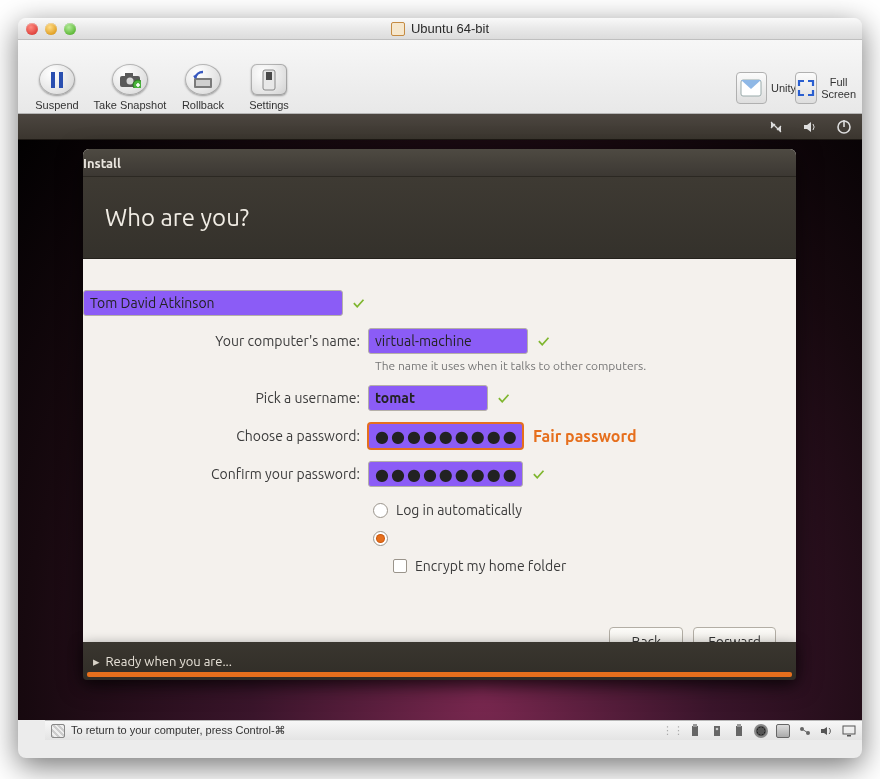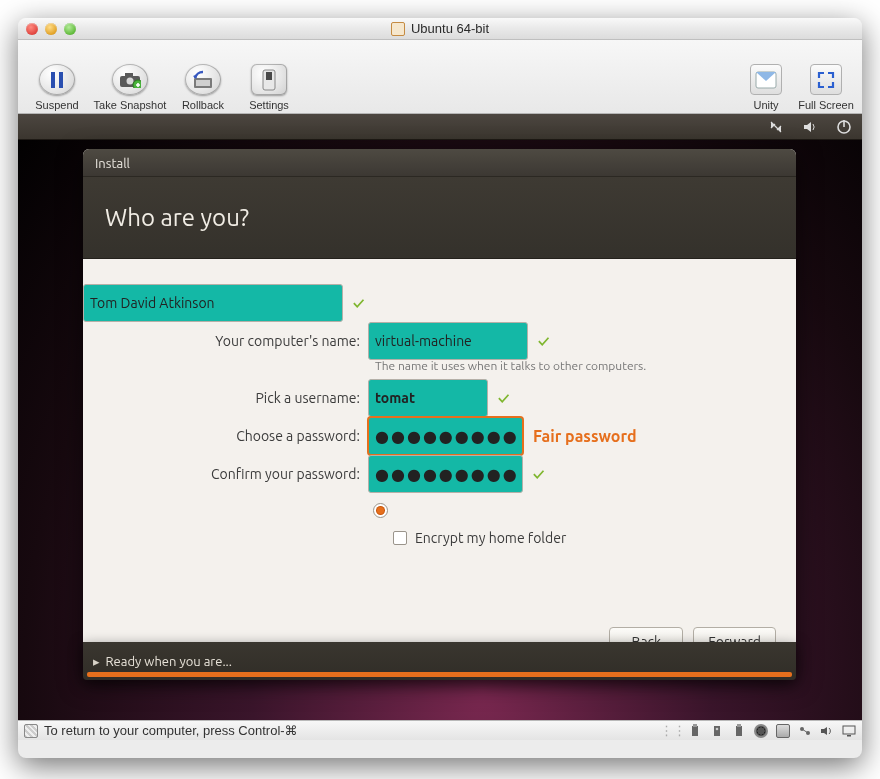--- a/index.html
+++ b/index.html
@@ -52,21 +52,21 @@
   .vm-tool.narrow { width: 66px; }
   .vm-icon {
     width: 36px; height: 36px; border-radius: 50%;
     background: radial-gradient(circle at 35% 30%, #ffffff, #e7e7e7 55%, #cfcfcf);
     box-shadow: inset 0 0 0 1px rgba(0,0,0,.25), 0 1px 2px rgba(0,0,0,.35);
     display:flex; align-items:center; justify-content:center;
     font-size:18px; color:#336; font-weight:bold;
     position:relative;
   }
   .vm-spacer { flex:1; }
-  .vm-right { width:60px; text-align:center; font-size:11px; color:#333; display:flex;flex-direction:column;align-items:center;justify-content:space-between;gap:4px;padding-top:4px;}
+  .vm-right { width:60px; text-align:center; font-size:11px; color:#333; display:flex;flex-direction:row;align-items:center;justify-content:flex-end;gap:4px;padding-top:4px;}
   .vm-right-icon { width:32px;height:32px;background:linear-gradient(#fbfbfb,#dedede);border:1px solid #b0b0b0;border-radius:4px;display:flex;align-items:center;justify-content:center;}
 
   
   .guest {
     height: 606px;
     background: radial-gradient(ellipse at 55% 95%, #7a2850 0%, #3a152b 35%, #17090f 70%, #000 100%);
     position: relative;
     color:#fff;
     font-family: "Ubuntu", "DejaVu Sans", "Liberation Sans", Arial, sans-serif;
   }
@@ -87,22 +87,22 @@
     background:#f4f1ed;
     box-shadow: 0 6px 24px rgba(0,0,0,.55);
     overflow:hidden;
     color:#3c3c3c;
   }
   .installer-title {
     height:28px;
     background:linear-gradient(#4e4a42,#3c3833);
     color:#eae6df;
     font-size:13px;
-    font-weight:normal;
-    display:flex; align-items:center; padding-left:12px;
+    font-weight:bold;
+    display:flex; align-items:center; padding-left:0;
     border-bottom:1px solid #2b2822;
   }
   .installer-heading {
     background:linear-gradient(#3e3a33,#34312b);
     color:#f1ede5;
     height:82px;
     border-bottom:1px solid #24211c;
     display:flex; align-items:center; padding-left:22px;
     font-size:24px;
   }
@@ -110,26 +110,26 @@
   .form-area {
     padding:28px 0 0 0;
     font-size:14px;
     color:#3b3b3b;
   }
   .form-row { display:flex; align-items:center; height:32px; margin-bottom:6px; }
   .form-row.tall { margin-bottom: 2px; }
   .form-label { width:285px; text-align:right; padding-right:8px; }
   .form-field { display:flex; align-items:center; gap:10px; }
   .text-input {
-    height:38px;
+    height:26px;
     border:1px solid #b5b0a8;
     border-radius:3px;
     padding:0 6px;
     font-size:14px;
-    background:#14b8a6;
+    background:#8b5cf6;
     color:#222;
     font-family:inherit;
   }
   .text-input.focused { border-color:#e66f1d; box-shadow:0 0 0 1px #e66f1d; }
   .dot-password { letter-spacing:2px; font-size:16px; }
   .helper { font-size:12px; color:#777; margin:2px 0 10px 292px; }
   .check { color:#7fb62f; font-size:16px; font-weight:bold;}
   .fair { color:#e66f1d; font-weight:bold; font-size:16px; }
 
   .radio-row, .check-row { display:flex; align-items:center; margin-left:290px; height:28px; gap:8px; font-size:14px;}
@@ -167,25 +167,26 @@
     box-shadow:0 4px 14px rgba(0,0,0,.5);
   }
   .ready-bar .tri { display:inline-block; margin-right:6px; color:#d8d3c8;}
   .ready-bar .progress { position:absolute; left:4px; right:4px; bottom:3px; height:5px; background:#e66f1d; border-radius:2px;}
 
   
   .vm-status {
     height:20px;
     background:linear-gradient(#f7f7f7,#e4e4e4);
     border-top:1px solid #b9b9b9;
-    font-size:13px;
+    font-size:11px;
     color:#333;
     display:flex; align-items:center;
     padding:0 6px;
     justify-content:space-between;
+    margin-left:27px;
   }
   .vm-icons { display:flex; gap:8px; align-items:center;}
   .vm-icons span { width:14px; height:14px; display:inline-flex; align-items:center; justify-content:center;}
   .grab { width:14px;height:14px; border:1px solid #888; border-radius:2px; background:repeating-linear-gradient(45deg,#ccc,#ccc 2px,#eee 2px,#eee 4px); margin-right:6px;}
   .disc{width:13px;height:13px;border-radius:50%;background:radial-gradient(circle,#555 35%,#222 38%,#888 55%);}
   .hdd{width:15px;height:10px;border:1px solid #666;border-radius:2px;background:linear-gradient(#ddd,#aaa);}
   svg { display:block; }
 </style>
 </head>
 <body>
@@ -331,20 +332,24 @@
 
         <div class="form-row">
           <div class="form-label">Confirm your password:</div>
           <div class="form-field">
             <input class="text-input dot-password" style="width: 155px;" value="●●●●●●●●●●">
             <span class="check">✓</span>
           </div>
         </div>
 
         <div class="radio-row">
+          <span class="radio-outer"></span>
+          <span>Log in automatically</span>
+        </div>
+        <div class="radio-row">
           <span class="radio-outer checked">
               <span class="radio-dot"></span>
             </span>
         </div>
         <div class="check-row">
           <span class="cb"></span>
           <span>Encrypt my home folder</span>
         </div>
       </div>
 

